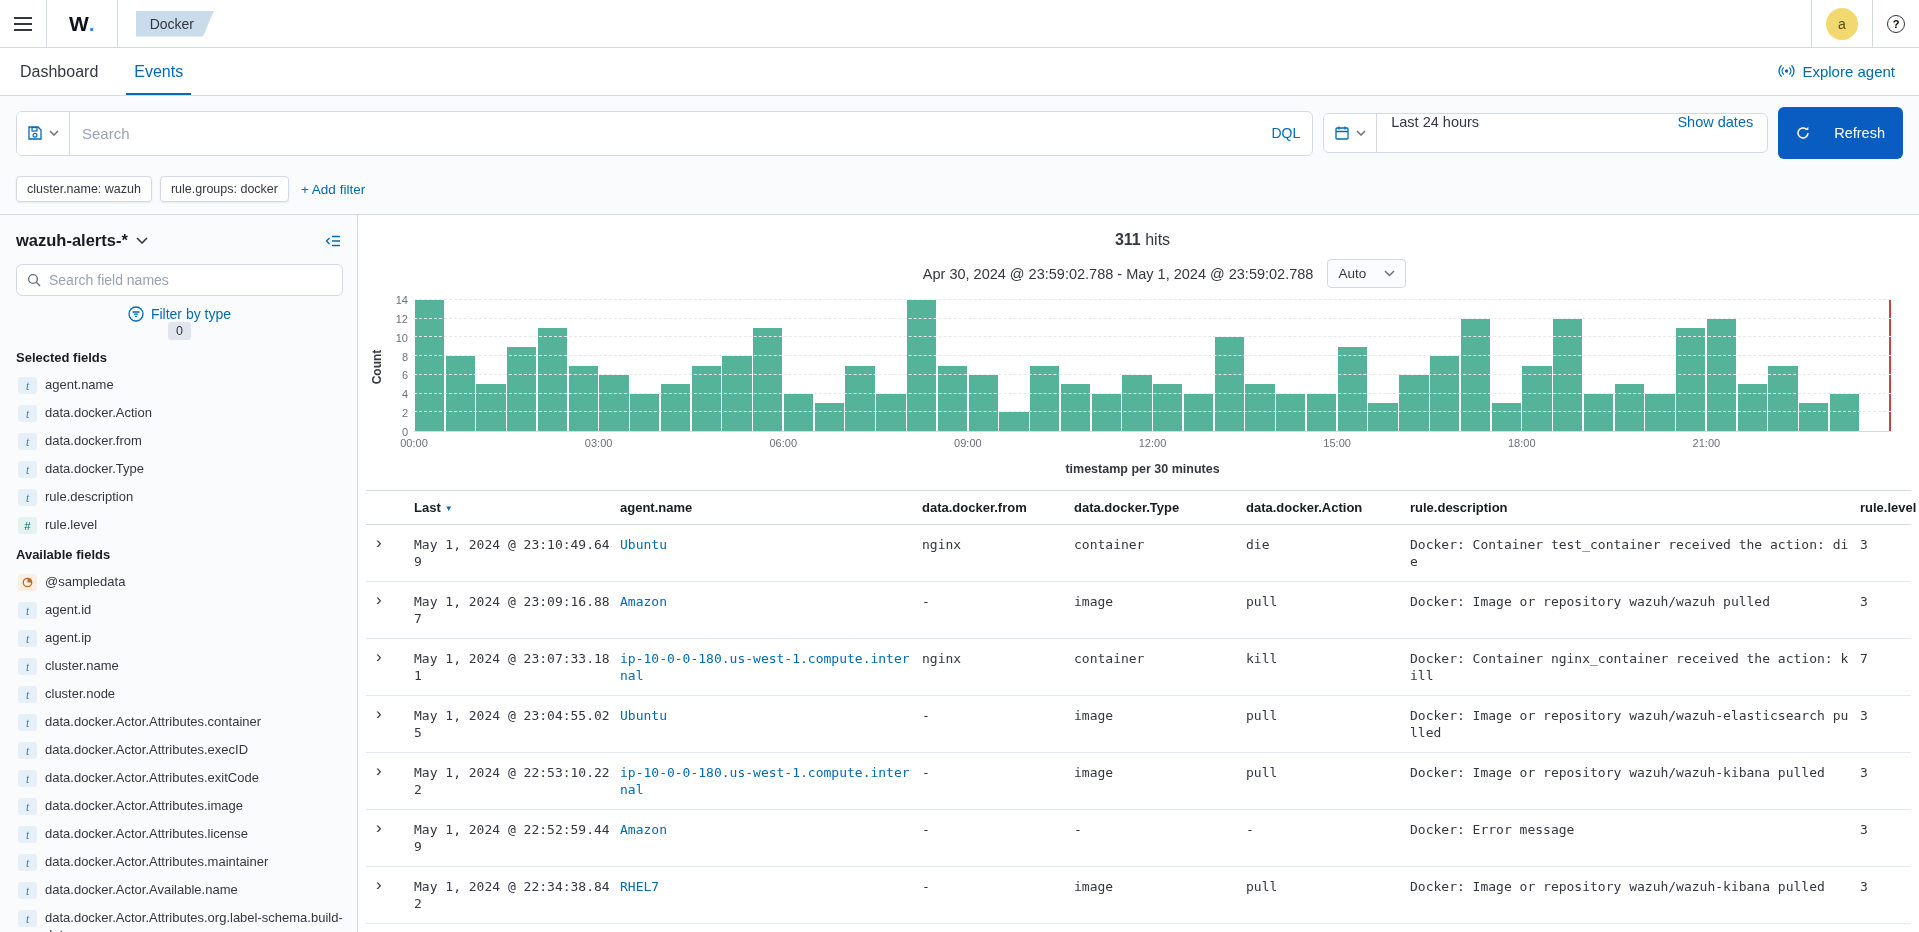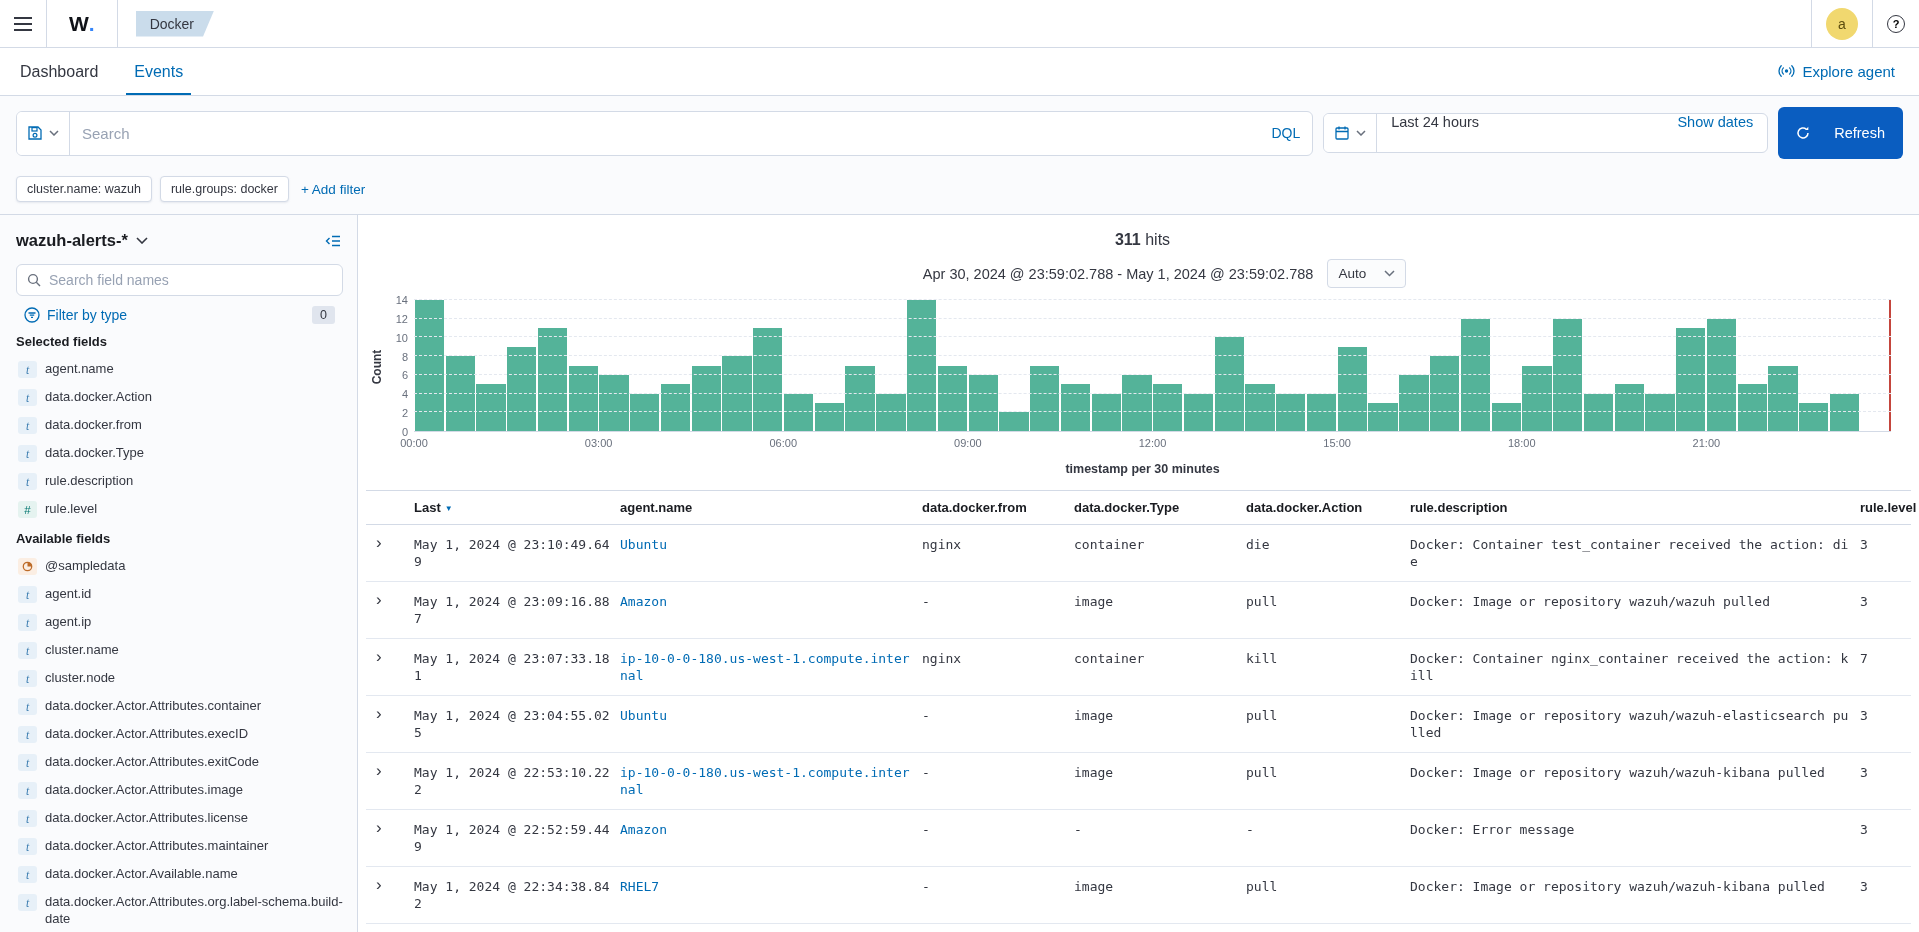--- a/index.html
+++ b/index.html
@@ -67,21 +67,21 @@
   .sidebar { width:358px; flex:0 0 358px; border-right:1px solid #d3dae6; background:#fafbfd;
     padding:16px 14px 0 16px; overflow:hidden; }
   .sb-title-row { display:flex; justify-content:space-between; align-items:center; margin-bottom:14px; }
   .sb-title { display:flex; align-items:center; gap:8px; font-size:16.5px; font-weight:700; color:#1a1c21; cursor:pointer; }
   .sb-collapse { background:none; border:none; cursor:pointer; padding:2px; }
   .sb-search { display:flex; align-items:center; gap:8px; height:32px; background:#fff;
     border:1px solid #d3dae6; border-radius:6px; padding:0 10px; margin-bottom:10px; }
   .sb-search input { border:none; outline:none; flex:1; font-size:14px; background:transparent;
     font-family:"Liberation Sans", sans-serif; color:#343741; }
   .sb-search input::placeholder { color:#98a2b3; }
-  .sb-filter-row { display:flex; justify-content:space-between; align-items:center; margin:6px 8px 10px; }
+  .sb-filter-row { display:flex; justify-content:space-between; align-items:center; margin:6px 15px 10px;flex-direction:column; }
   .sb-filter-link { display:flex; align-items:center; gap:7px; color:#006BB4; font-size:14px; cursor:pointer; text-decoration:none; }
   .count-badge { background:#e0e5ee; color:#343741; border-radius:3px; font-size:12.5px;
     padding:2px 8px; font-weight:500; }
   .sb-section { font-size:13px; font-weight:700; color:#1a1c21; margin:8px 0 6px; }
   .field-row { display:flex; align-items:flex-start; gap:8px; padding:5px 0 5px 2px; cursor:pointer; border-radius:4px; }
   .fbadge { flex:0 0 auto; width:19px; height:17px; border-radius:3px; font-size:11.5px;
     display:flex; align-items:center; justify-content:center; margin-top:1px; }
   .fbadge.t { background:#e7f0f8; color:#3b7cb0; font-style:italic; font-family:"Liberation Serif", serif; }
   .fbadge.num { background:#e5f3f0; color:#00756f; }
   .fbadge.date { background:#fbeee3; }

